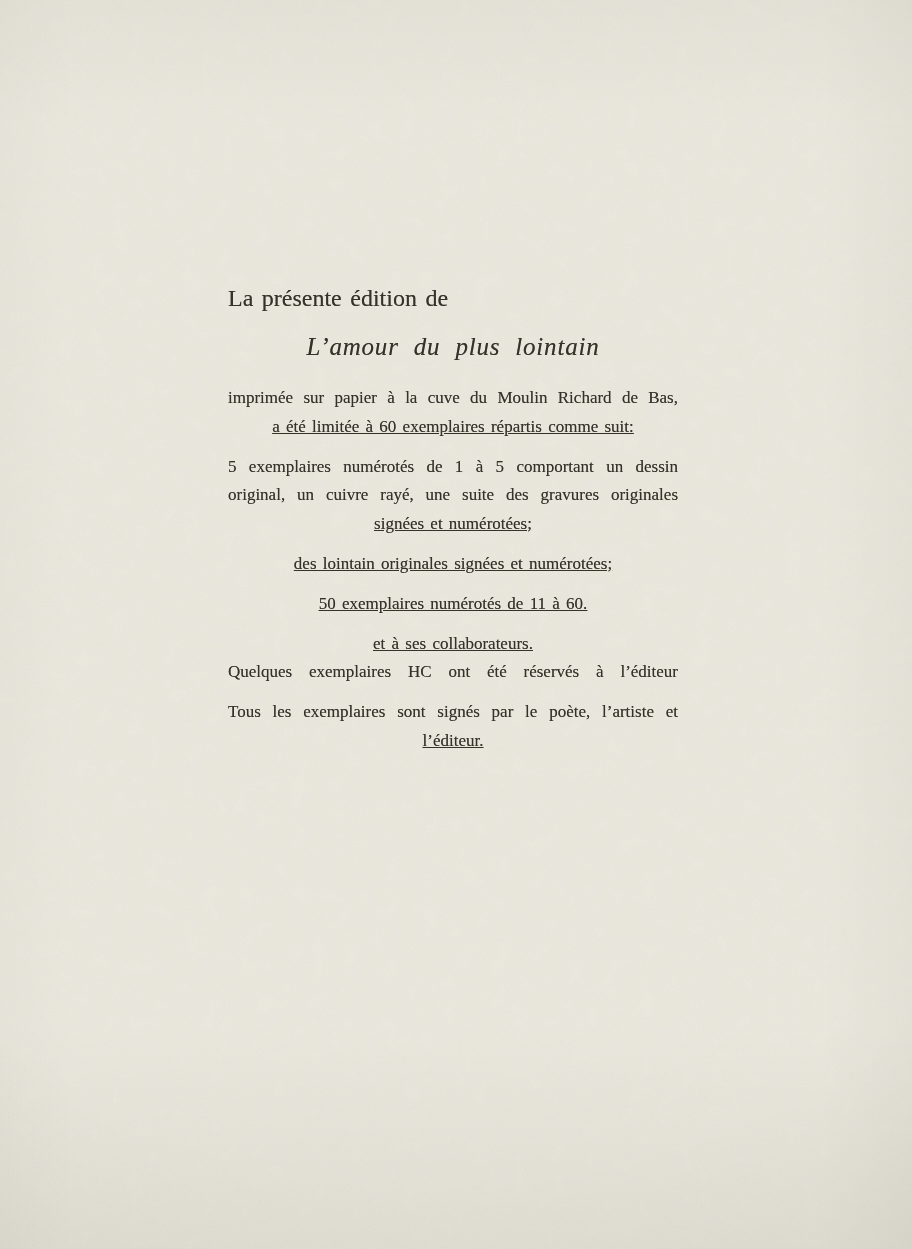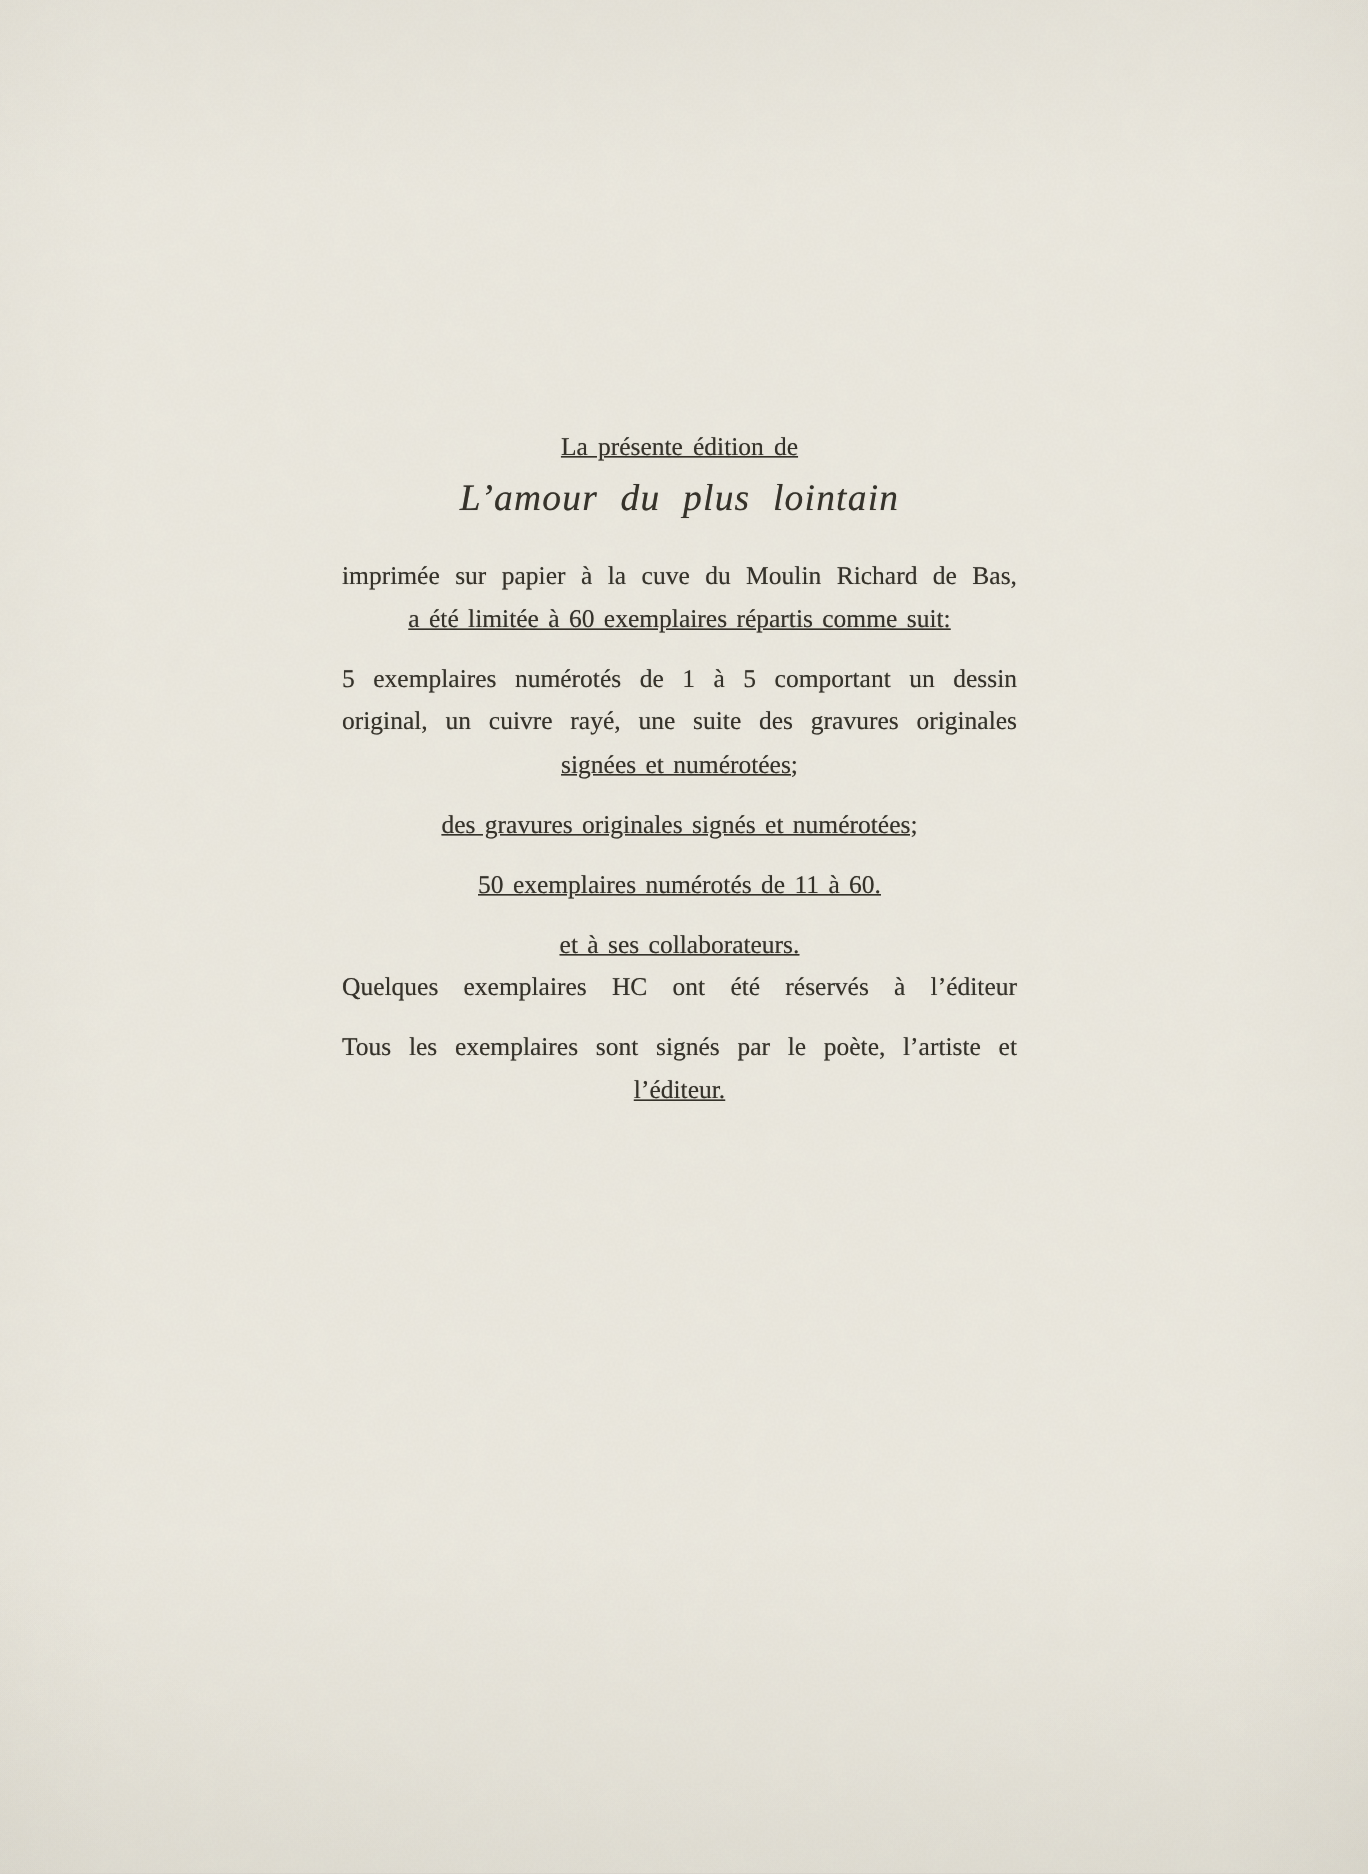--- a/index.html
+++ b/index.html
@@ -33,28 +33,26 @@
   .colophon {
     position: absolute;
     left: 228px;
     top: 286px;
     width: 450px;
     color: #35322a;
     text-shadow: 0 0 0.5px rgba(53,50,42,0.55);
   }
   .intro {
     margin: 0;
-    font-size: 17px;
+    font-size: 24px;
     line-height: 24px;
-    text-align: center;
     word-spacing: 2.5px;
-    text-decoration: underline;
   }
   .title {
-    margin: 7px 0 0 0;
+    margin: 21px 0 0 0;
     font-size: 25px;
     font-weight: normal;
     font-style: italic;
     line-height: 32px;
     text-align: center;
     word-spacing: 8px;
     letter-spacing: 0.8px;
   }
   .paragraphs {
     margin-top: 21px;
@@ -97,21 +95,21 @@
         <p class="para">
           <span class="line j">imprimée sur papier à la cuve du Moulin Richard de Bas,</span>
           <span class="line c">a été limitée à 60 exemplaires répartis comme suit:</span>
         </p>
         <p class="para">
           <span class="line j">5 exemplaires numérotés de 1 à 5 comportant un dessin</span>
           <span class="line j">original, un cuivre rayé, une suite des gravures originales</span>
           <span class="line c">signées et numérotées;</span>
         </p>
         <p class="para">
-          <span class="line c">des gravures originales signés et numérotées;</span>
+          <span class="line c">des lointain originales signées et numérotées;</span>
         </p>
         <p class="para">
           <span class="line c">50 exemplaires numérotés de 11 à 60.</span>
         </p>
         <p class="para">
           <span class="line c">et à ses collaborateurs.</span>
           <span class="line j">Quelques exemplaires HC ont été réservés à l’éditeur</span>
         </p>
         <p class="para">
           <span class="line j">Tous les exemplaires sont signés par le poète, l’artiste et</span>

